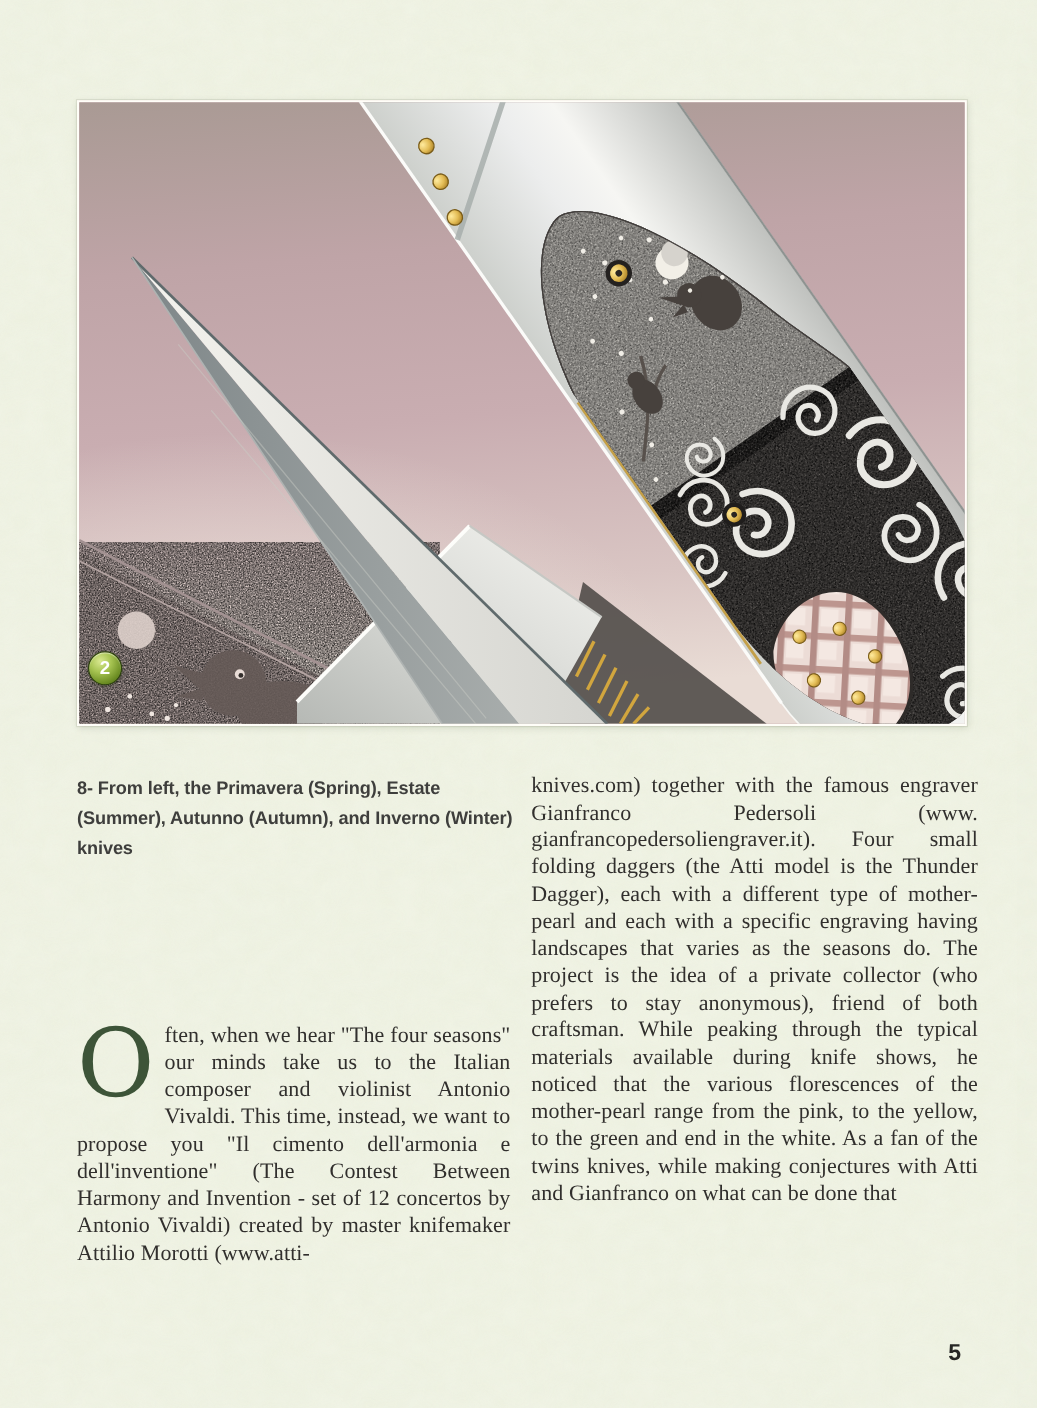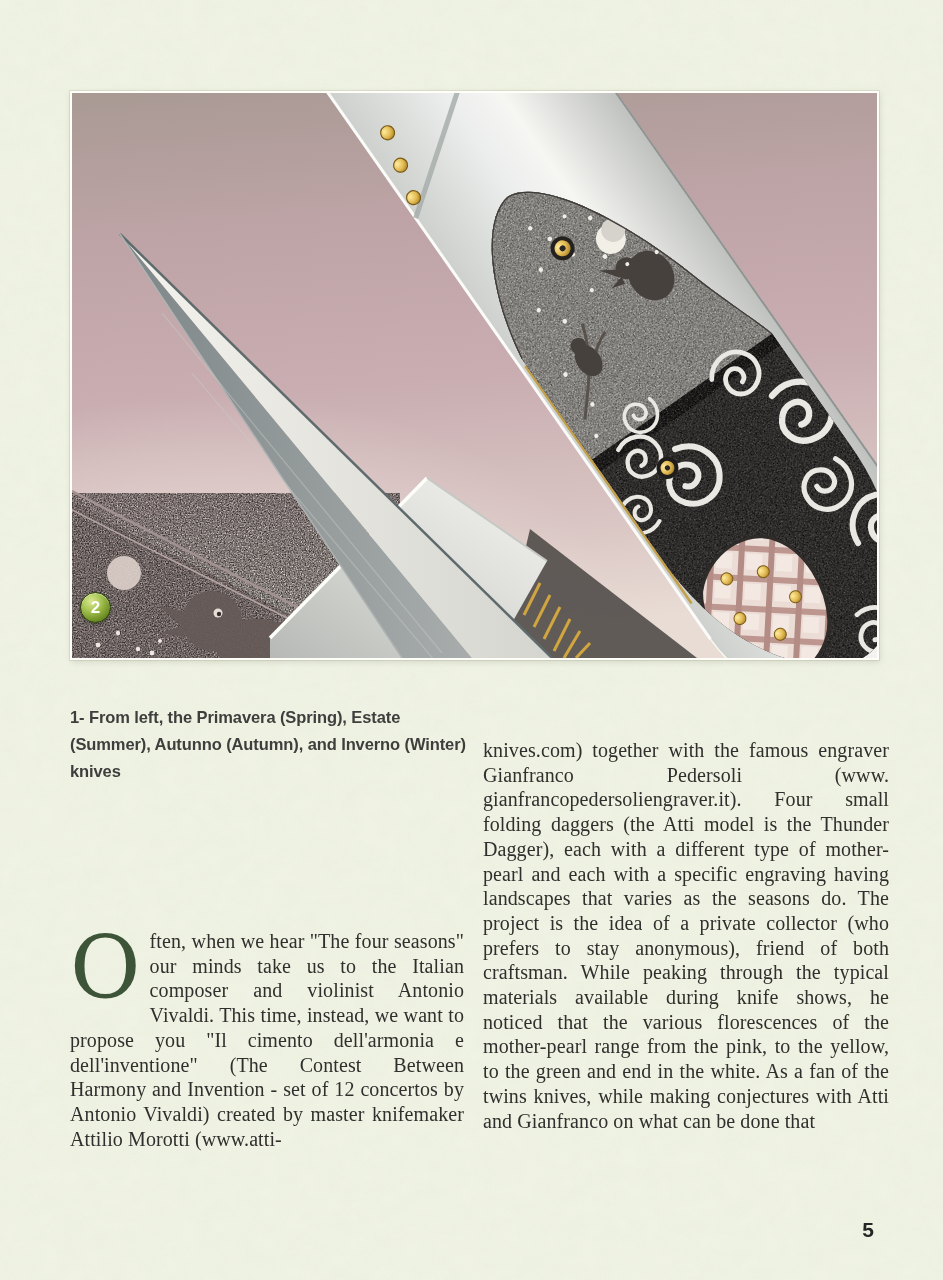--- a/index.html
+++ b/index.html
@@ -28,21 +28,21 @@
   .captions p{
     margin:0 0 27px 0;
     font-family:"Liberation Sans",sans-serif;font-weight:bold;
     font-size:16.5px;line-height:27px;letter-spacing:-0.1px;color:#3e3e3c;
   }
   .col{
     position:absolute;color:#312f2d;
     font-size:20px;line-height:24.7px;text-align:justify;letter-spacing:0.1px;
   }
   .col-left{left:70px;top:929px;width:394px;}
-  .col-right{left:483px;top:738px;width:406px;}
+  .col-right{left:483px;top:702px;width:406px;}
   .dropcap{
     float:left;font-size:86px;line-height:70px;height:72px;
     margin:3px 9px 0 0;color:#3d5438;font-family:"DejaVu Serif",serif;
   }
   .page-number{
     position:absolute;left:848px;top:1218px;width:40px;text-align:center;
     font-family:"Liberation Sans",sans-serif;font-weight:bold;font-size:21px;color:#262624;
   }
 </style>
 </head>
@@ -267,21 +267,21 @@
         <path d="M 48 141 L 480 565" stroke="#5f6a6c" stroke-width="2.5" fill="none"></path>
         <path d="M 48 141 L 330 565" stroke="#aeb3b2" stroke-width="1.5" fill="none"></path>
         <path d="M 90 220 L 370 560 M 120 280 L 390 600" stroke="#c9cbc6" stroke-width="1.2" opacity="0.45" fill="none"></path>
       </g>
     </svg>
   </figure>
 
   <div class="badge">2</div>
 
   <div class="captions">
-    <p>1- From left, the Primavera (Spring), Estate (Summer), Autunno (Autumn), and Inverno (Winter) knives</p>
+    <p>8- From left, the Primavera (Spring), Estate (Summer), Autunno (Autumn), and Inverno (Winter) knives</p>
   </div>
 
   <div class="col col-left"><span class="dropcap">O</span><span>ften, when we hear "The four seasons" our minds take us to the Italian composer and violinist Antonio Vivaldi. This time, instead, we want to propose you "Il cimento dell'armonia e dell'inventione" (The Contest Between Harmony and Invention - set of 12 concertos by Antonio Vivaldi) created by master knifemaker Attilio Morotti (www.atti-</span></div>
 
   <div class="col col-right">knives.com) together with the famous engraver Gianfranco Pedersoli (www. gianfrancopedersoliengraver.it). Four small folding daggers (the Atti model is the Thunder Dagger), each with a different type of mother-pearl and each with a specific engraving having landscapes that varies as the seasons do. The project is the idea of a private collector (who prefers to stay anonymous), friend of both craftsman. While peaking through the typical materials available during knife shows, he noticed that the various florescences of the mother-pearl range from the pink, to the yellow, to the green and end in the white. As a fan of the twins knives, while making conjectures with Atti and Gianfranco on what can be done that</div>
 
   <div class="page-number">5</div>
 </div>
 
 </body></html>

